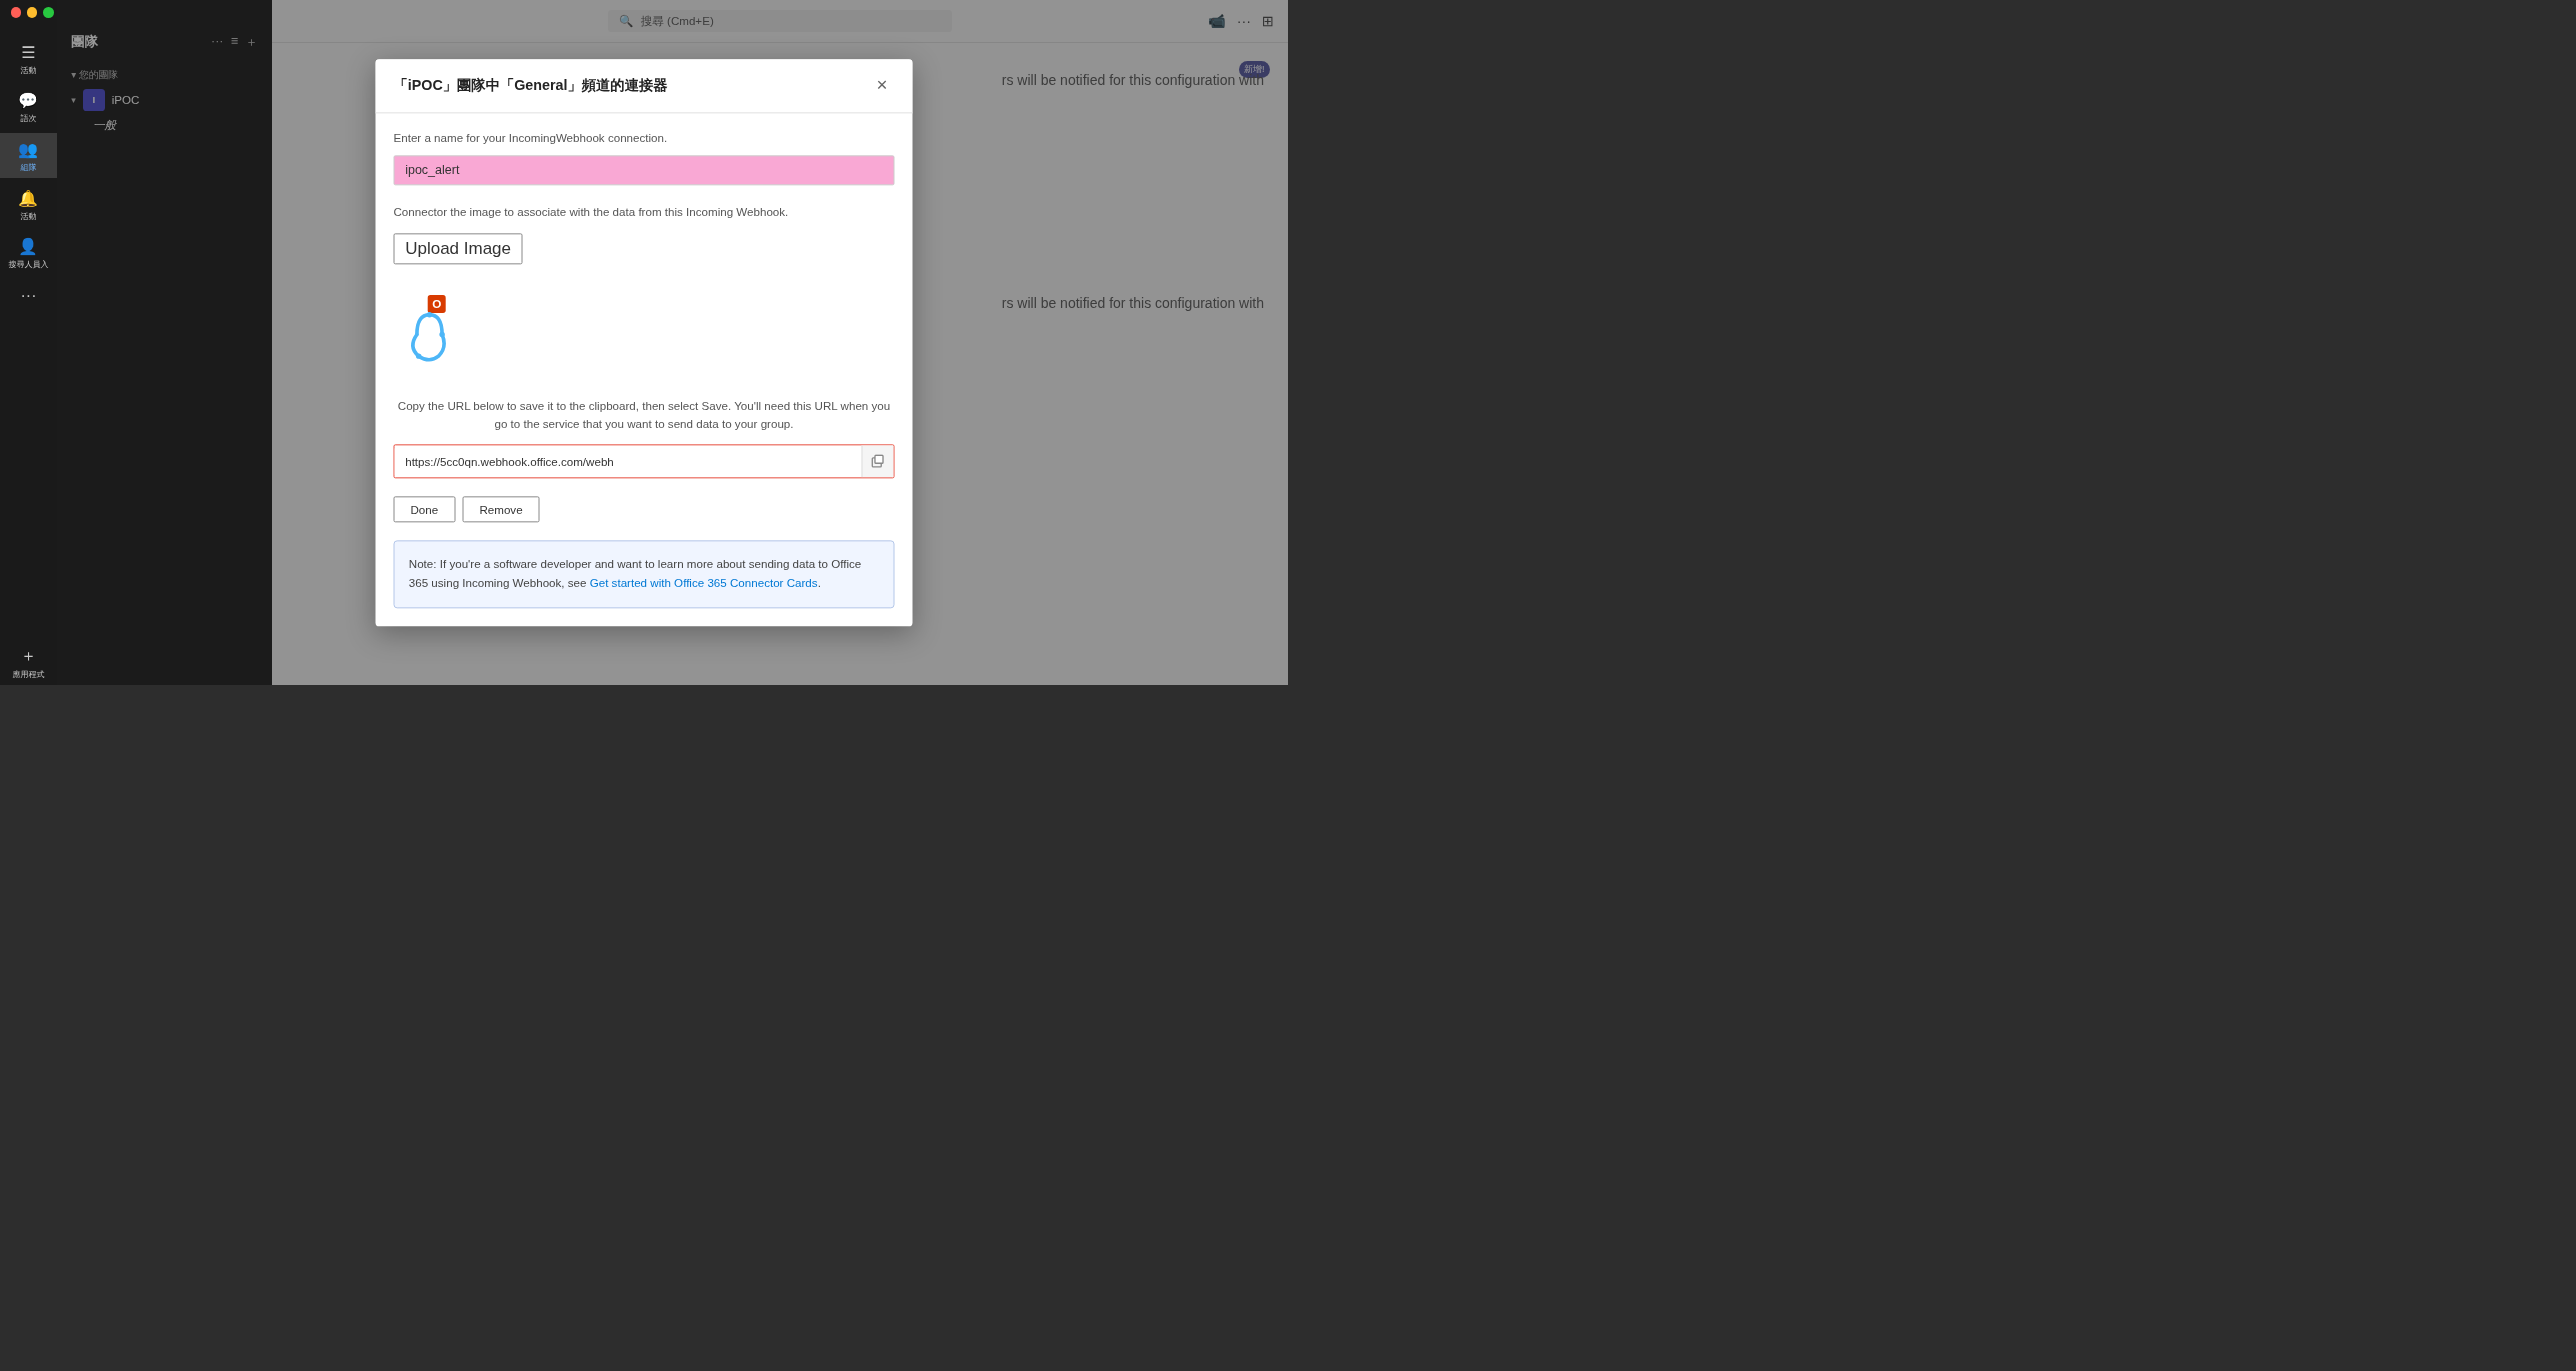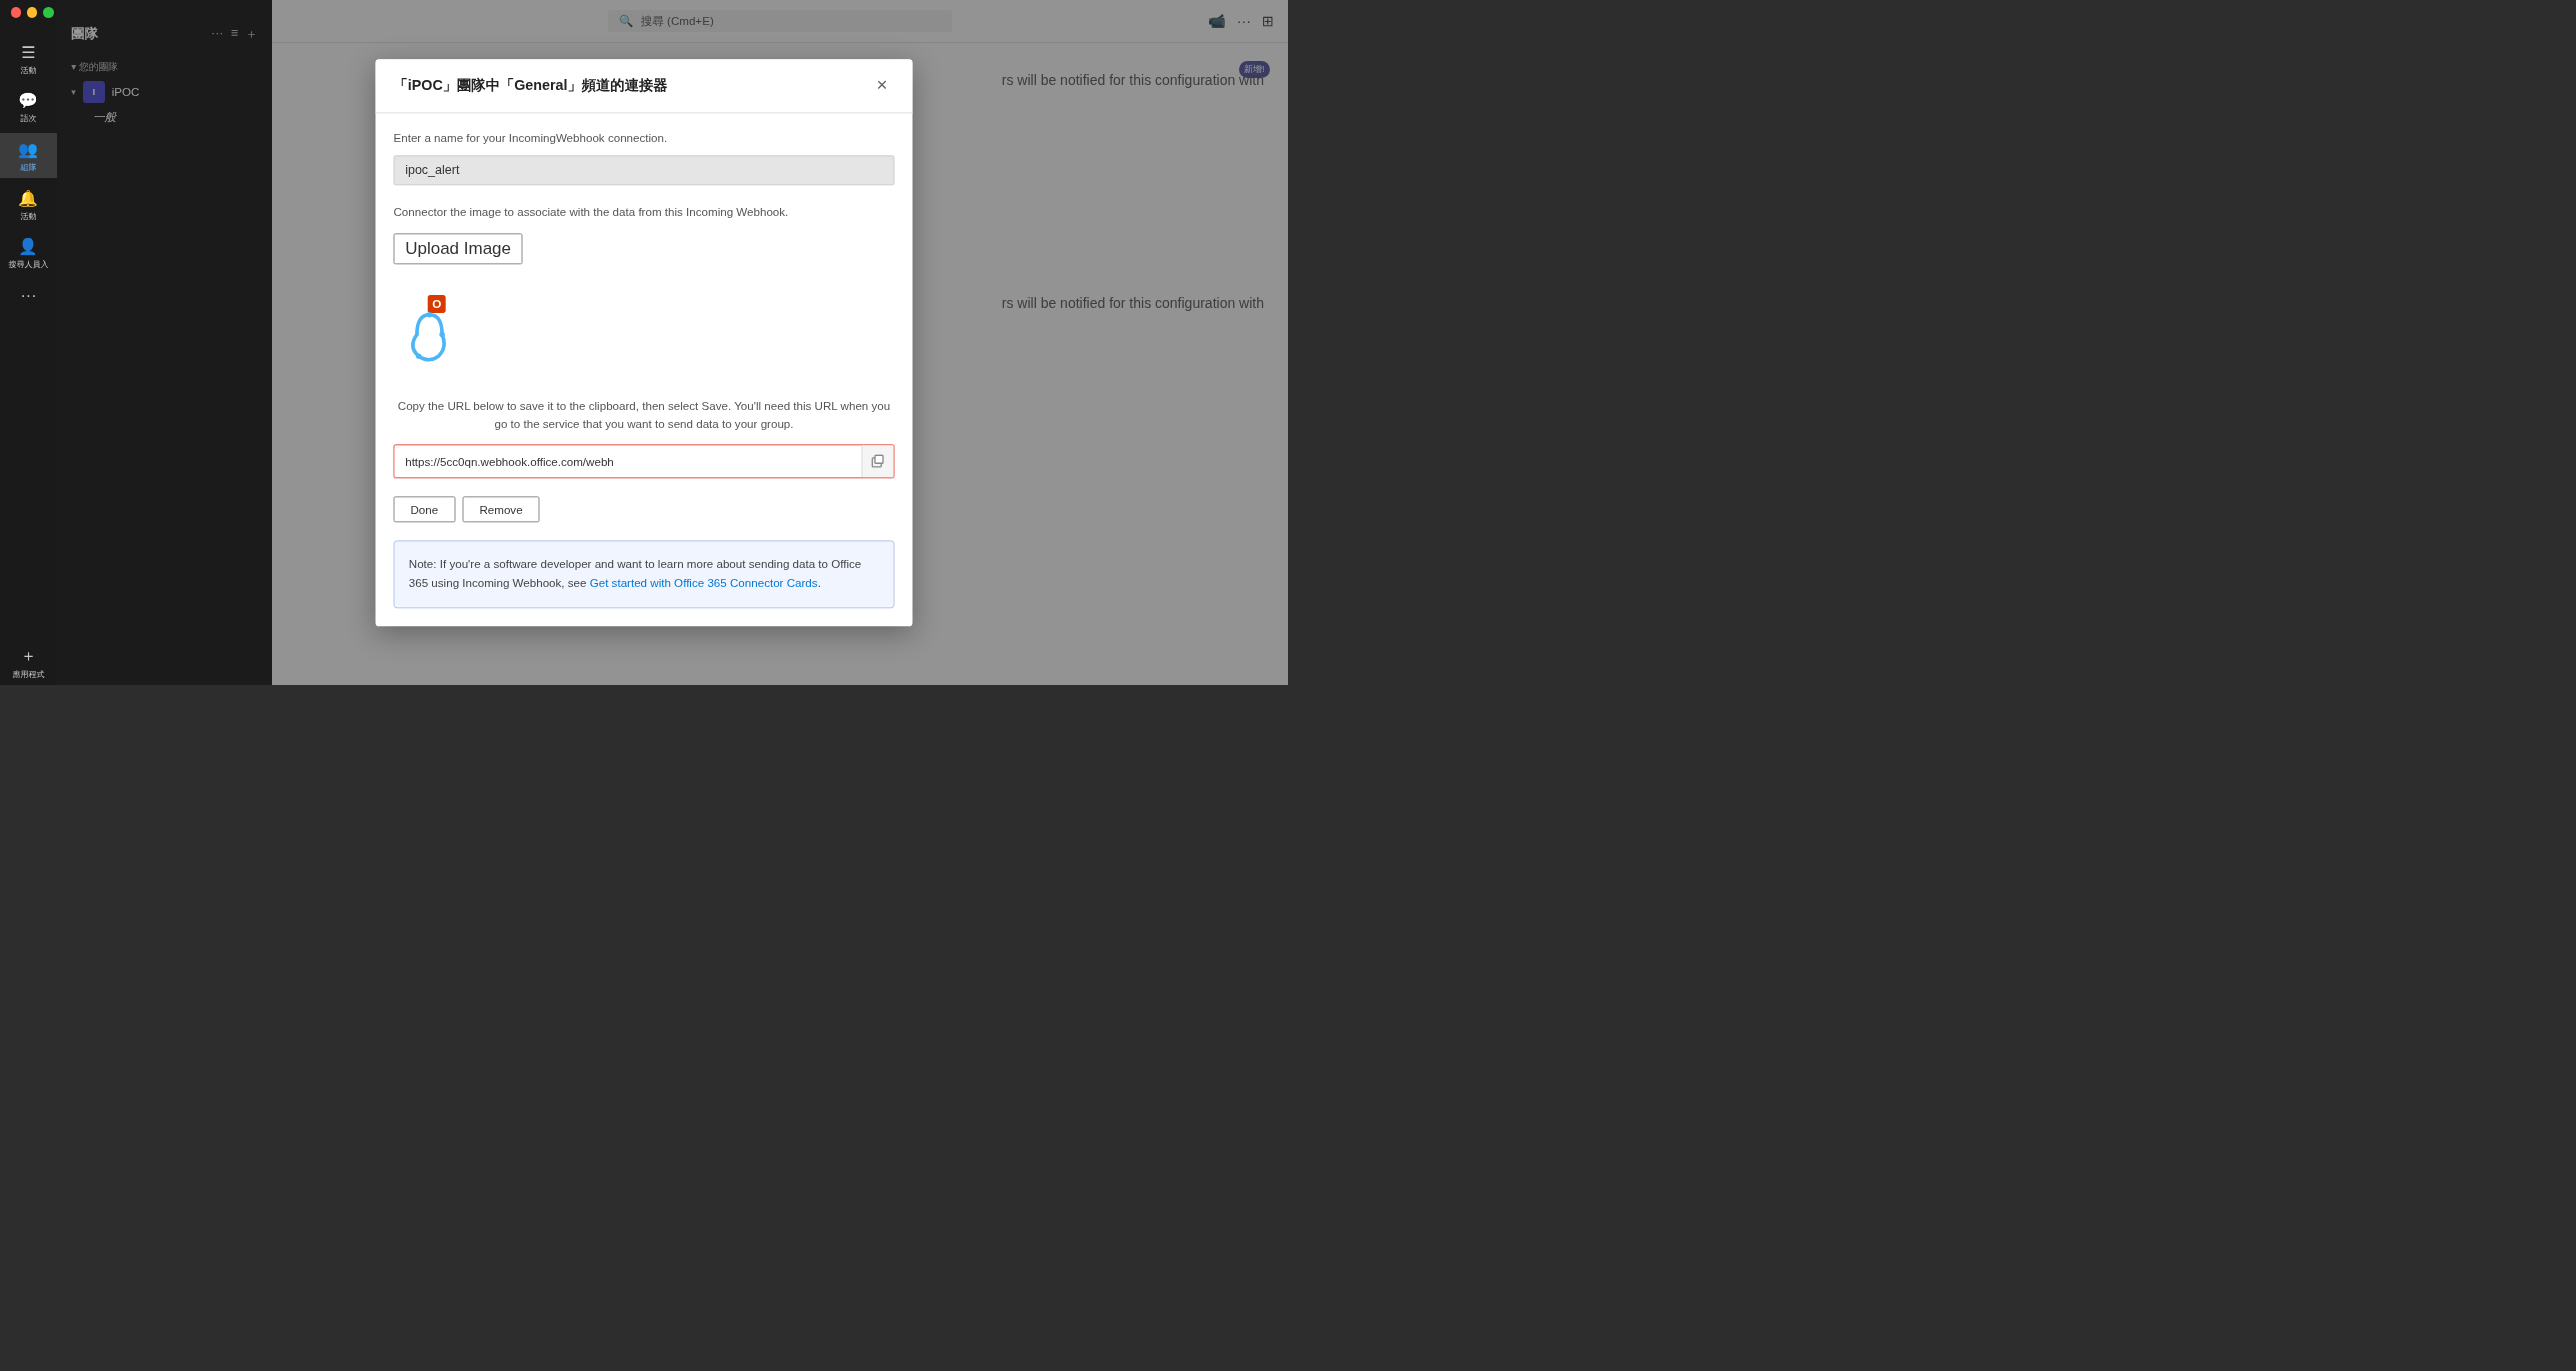--- a/index.html
+++ b/index.html
@@ -69,21 +69,21 @@
       color: #c8c8c8;
       text-align: center;
     }
     .sidebar-item.active .sidebar-icon,
     .sidebar-item.active .sidebar-label { color: #6eb0f5; }
 
     
     .teams-panel {
       position: absolute;
       left: 57px;
-      top: 0;
+      top: 8px;
       width: 215px;
       height: 100%;
       background: #2d2d2d;
       z-index: 5;
     }
     .teams-header {
       display: flex;
       align-items: center;
       justify-content: space-between;
       padding: 25px 14.3px 7.2px;
@@ -241,21 +241,21 @@
       color: #555;
       margin-bottom: 10.7px;
     }
     .webhook-name-input {
       width: 100%;
       padding: 7.2px 10.7px;
       border: 0.9px solid #ccc;
       border-radius: 1.8px;
       font-size: 12.5px;
       color: #333;
-      background: #e5e5e5;
+      background: #f9a8d4;
       margin-bottom: 18px;
     }
     .section-desc {
       font-size: 11.6px;
       color: #555;
       margin-bottom: 12.5px;
       line-height: 1.5;
     }
     .upload-image-btn {
       padding: 4.5px 10.7px;

